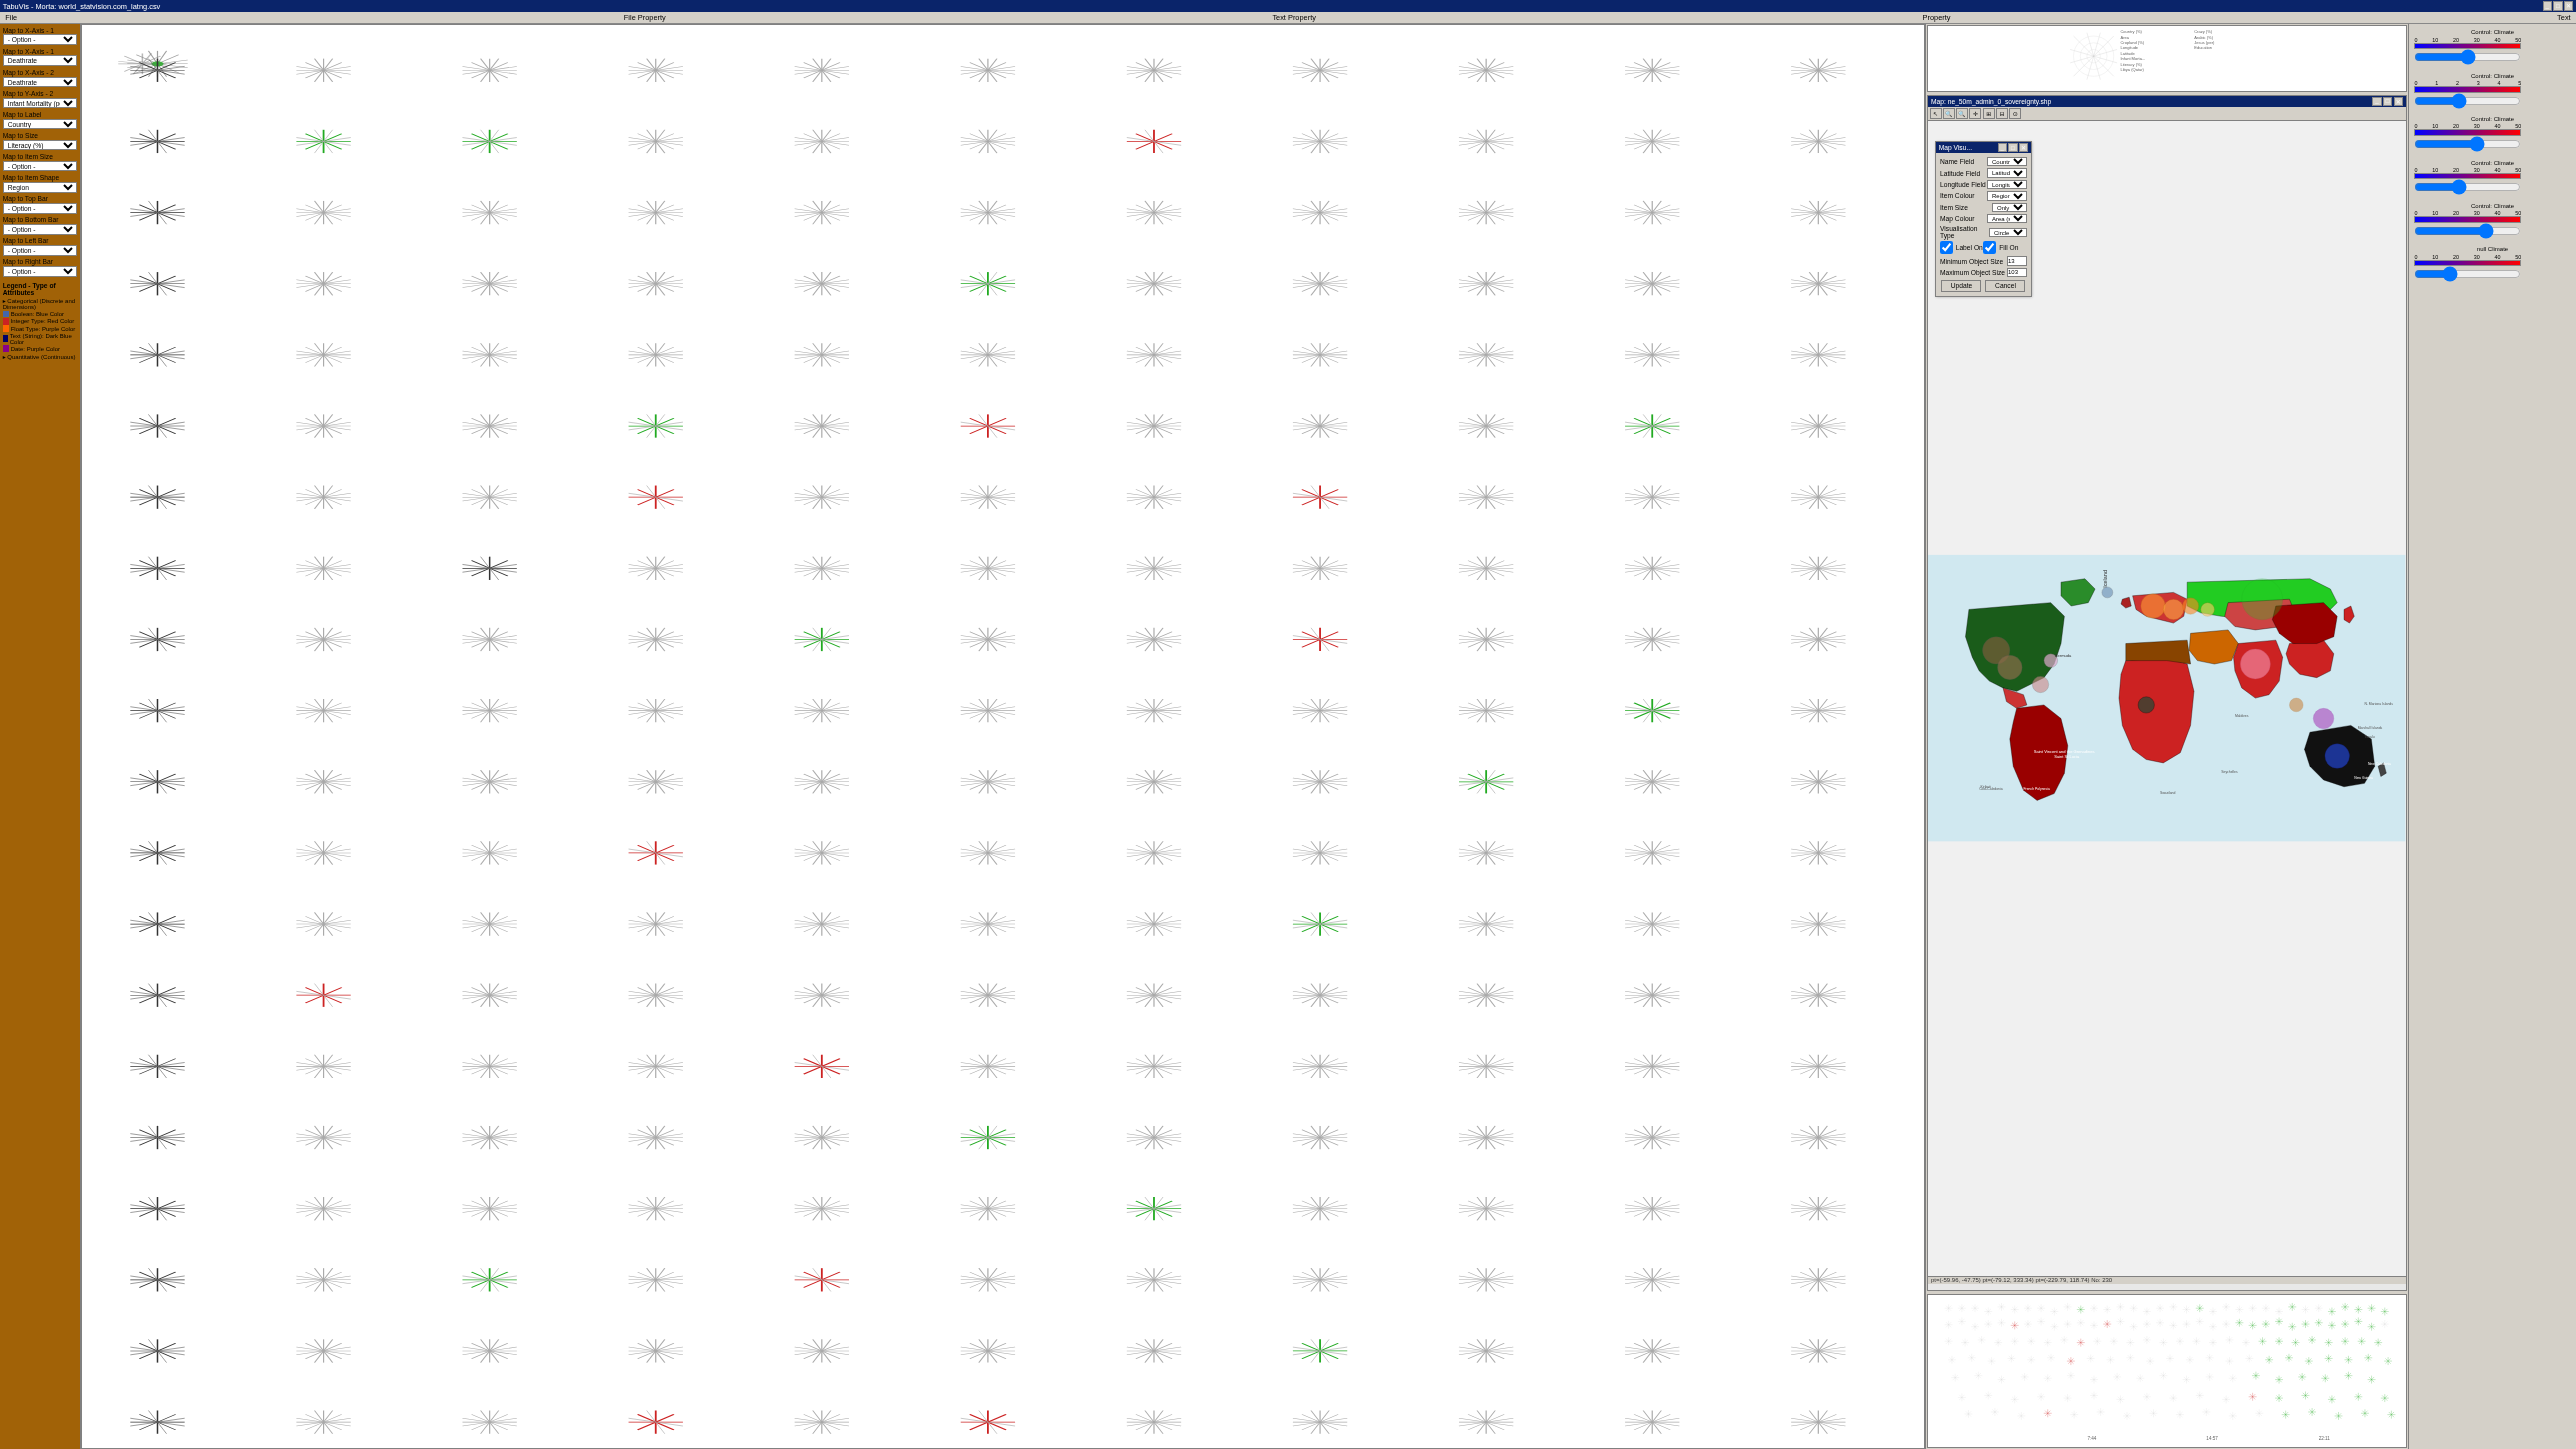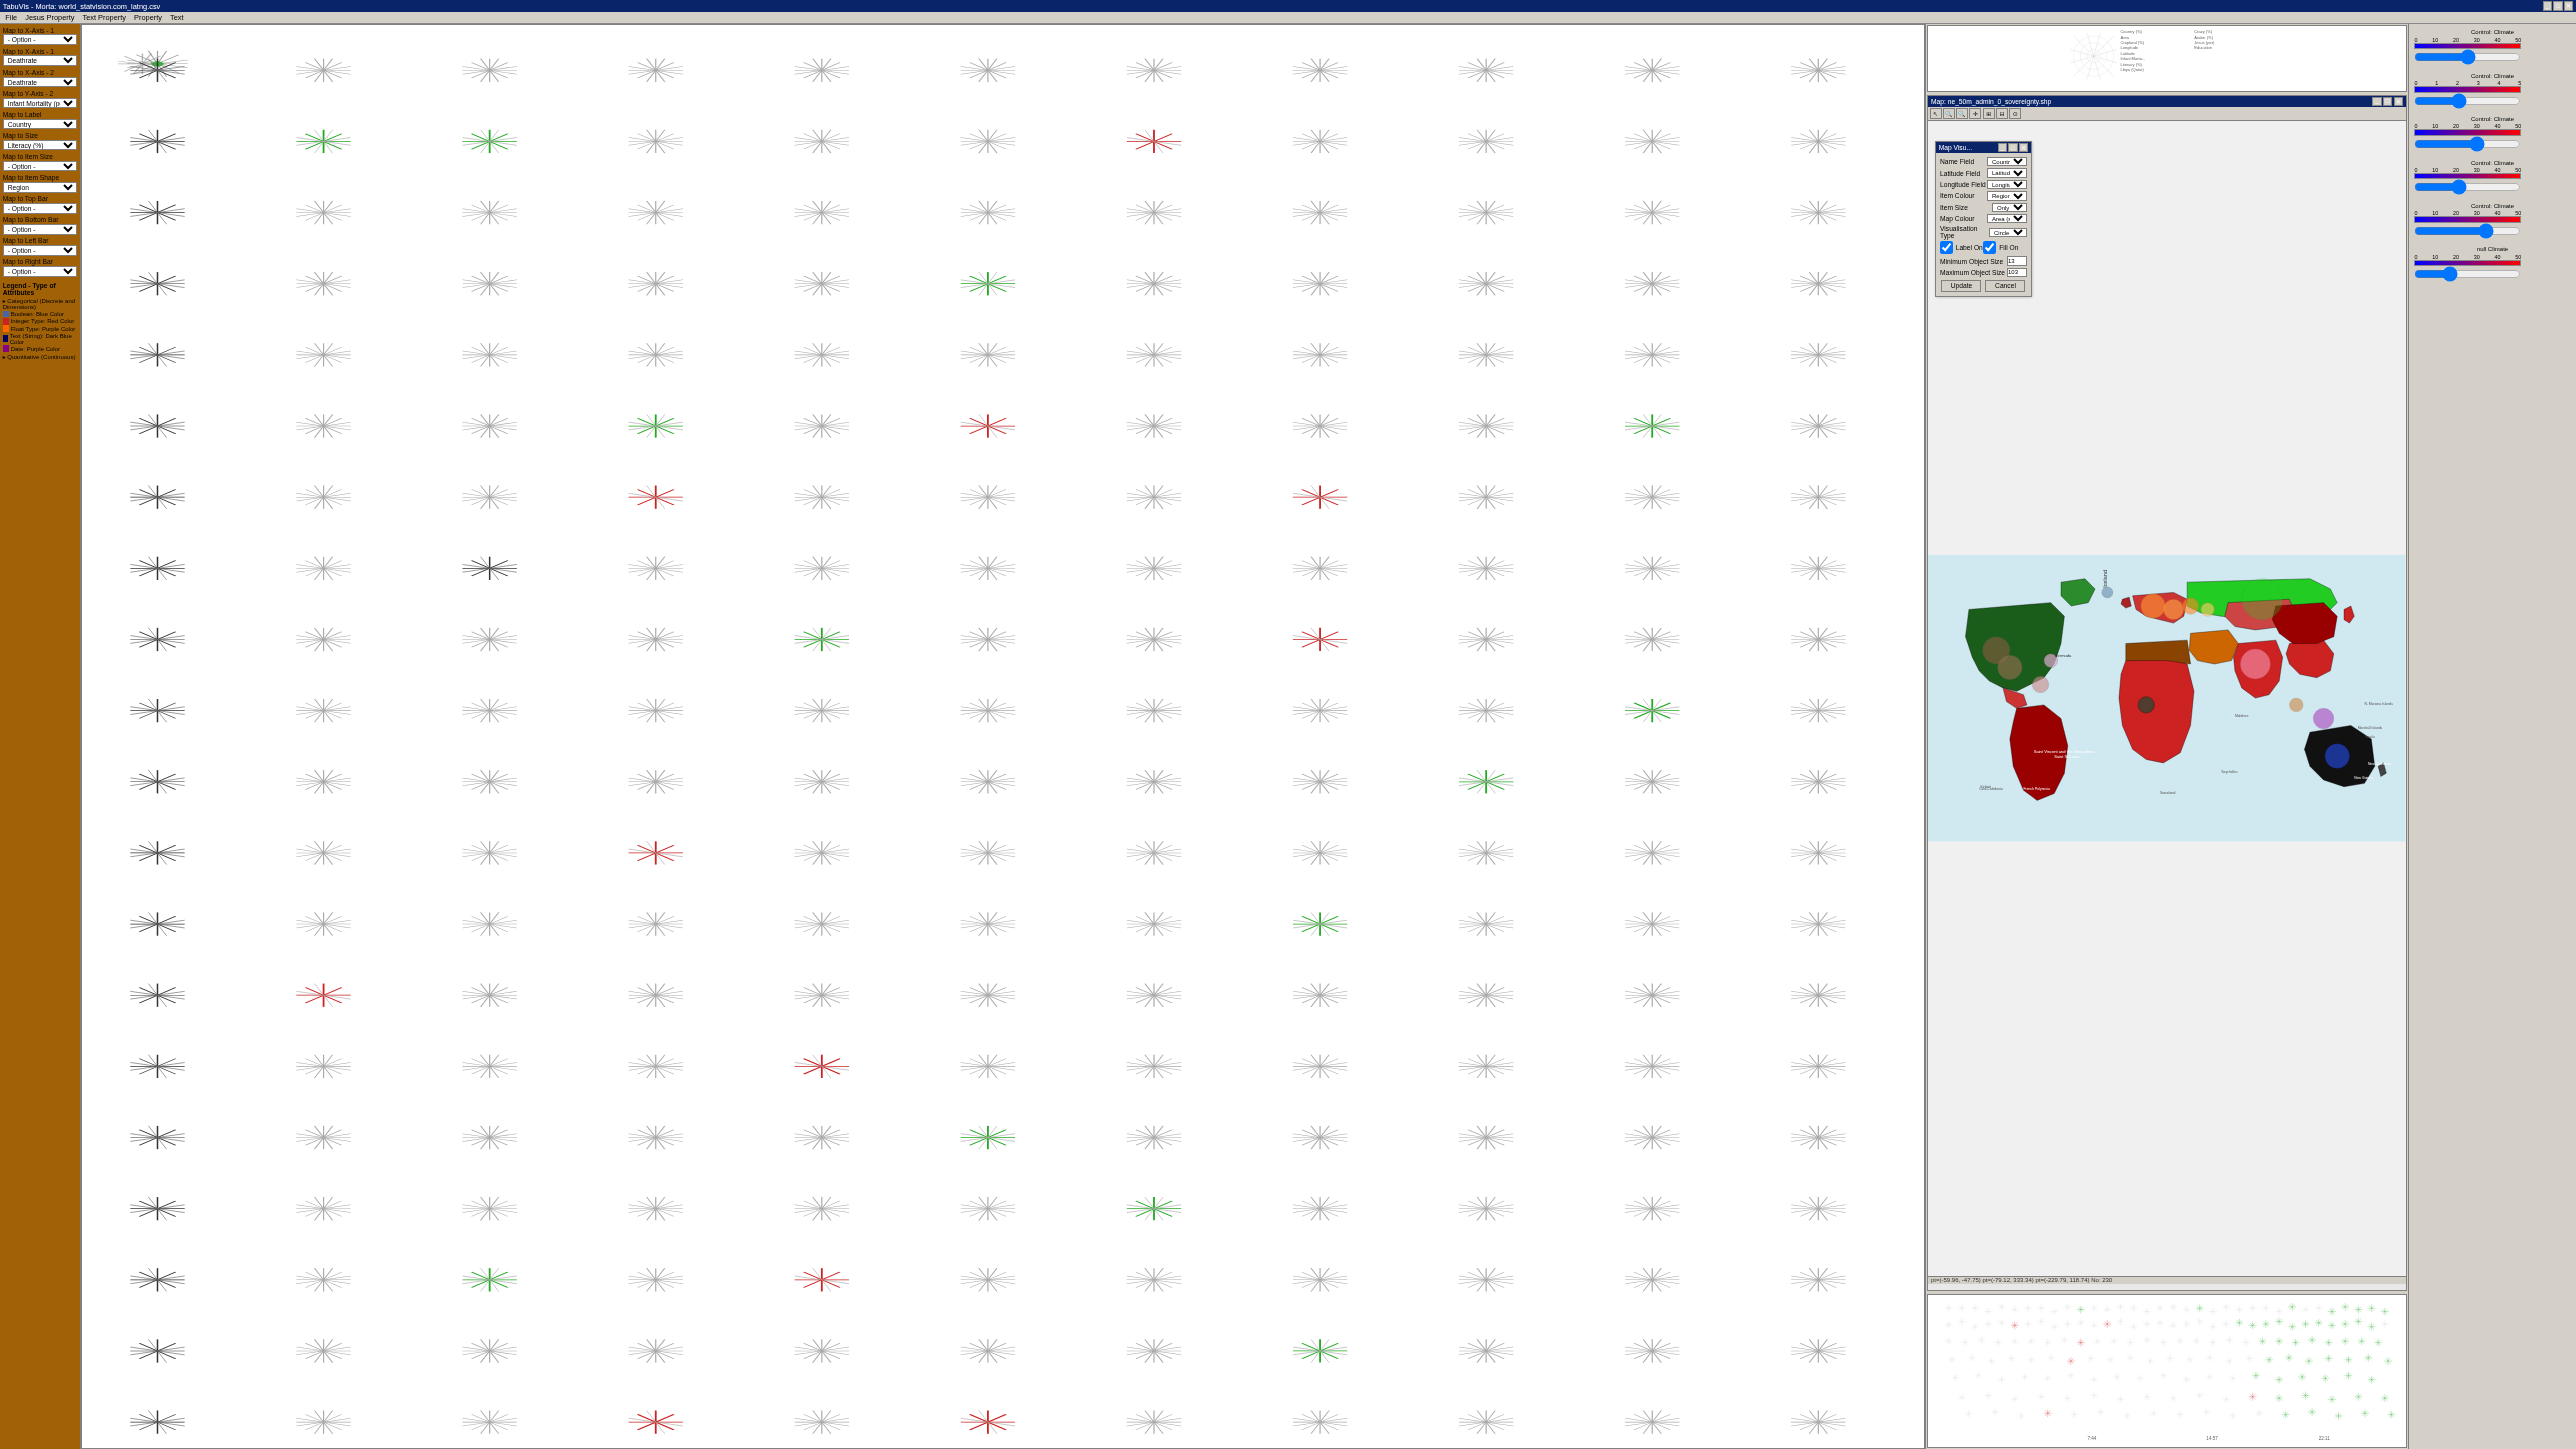--- a/index.html
+++ b/index.html
@@ -12,20 +12,21 @@
       padding: 0 2.7px; color: white; font-size: 7.4px;
     }
     .title-bar-buttons { display: flex; gap: 1.3px; }
     .title-btn { width: 9.4px; height: 9.4px; background: #d4d0c8; border: 0.7px solid #888; font-size: 6px; display: flex; align-items: center; justify-content: center; cursor: pointer; }
 
     
     .menu-bar {
       width: 100%; height: 12px; background: #d4d0c8;
       display: flex; align-items: center; border-bottom: 0.7px solid #888;
       padding: 0 1.3px;
+      justify-content: space-between;
     }
     .menu-item { padding: 0.7px 4px; font-size: 7.4px; cursor: pointer; }
 
     
     .main-layout { display: flex; width: 100%; height: calc(100% - 24px); }
 
     
     .left-sidebar {
       width: 81px; background: #a16207; border-right: 0.7px solid #808080;
       padding: 2.7px; overflow: hidden; flex-shrink: 0;
@@ -112,21 +113,21 @@
   <span>TabuVis - Morta: world_statvision.com_latng.csv</span>
   <div class="title-bar-buttons">
     <div class="title-btn">_</div>
     <div class="title-btn">□</div>
     <div class="title-btn">✕</div>
   </div>
 </div>
 
 <div class="menu-bar">
   <span class="menu-item">File</span>
-  <span class="menu-item">Jesus Property</span>
+  <span class="menu-item">File Property</span>
   <span class="menu-item">Text Property</span>
   <span class="menu-item">Property</span>
   <span class="menu-item">Text</span>
 </div>
 
 <div class="main-layout">
 
   <div class="left-sidebar">
     <div class="sidebar-section">
       <div class="sidebar-label">Map to X-Axis - 1</div>

